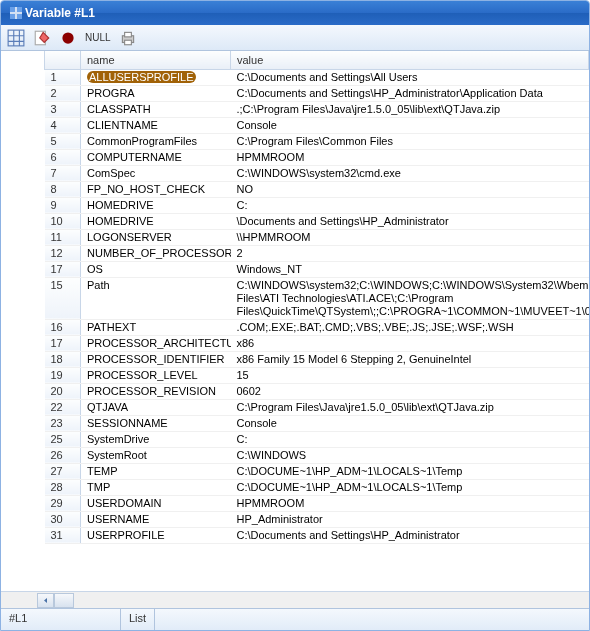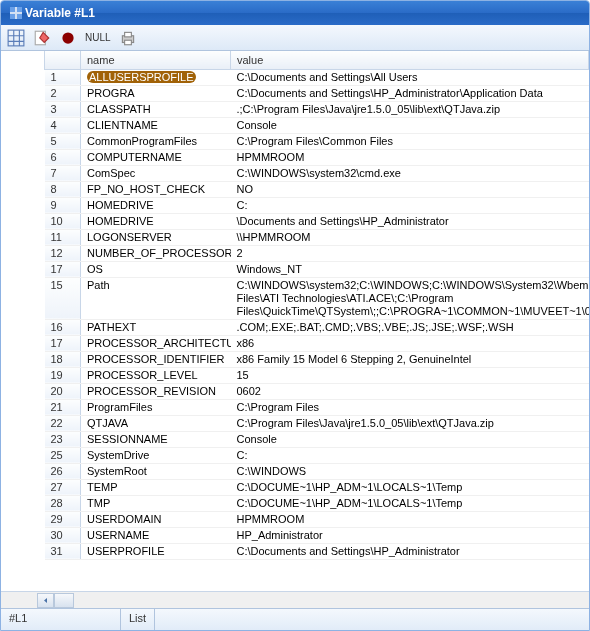--- a/index.html
+++ b/index.html
@@ -284,25 +284,20 @@
           <td class="rownum">19</td>
           <td>PROCESSOR_LEVEL</td>
           <td class="valcell">15</td>
         </tr>
         <tr>
           <td class="rownum">20</td>
           <td>PROCESSOR_REVISION</td>
           <td class="valcell">0602</td>
         </tr>
         <tr>
-          <td class="rownum">21</td>
-          <td>ProgramFiles</td>
-          <td class="valcell">C:\Program Files</td>
-        </tr>
-        <tr>
           <td class="rownum">22</td>
           <td>QTJAVA</td>
           <td class="valcell">C:\Program Files\Java\jre1.5.0_05\lib\ext\QTJava.zip</td>
         </tr>
         <tr>
           <td class="rownum">23</td>
           <td>SESSIONNAME</td>
           <td class="valcell">Console</td>
         </tr>
         <tr>

